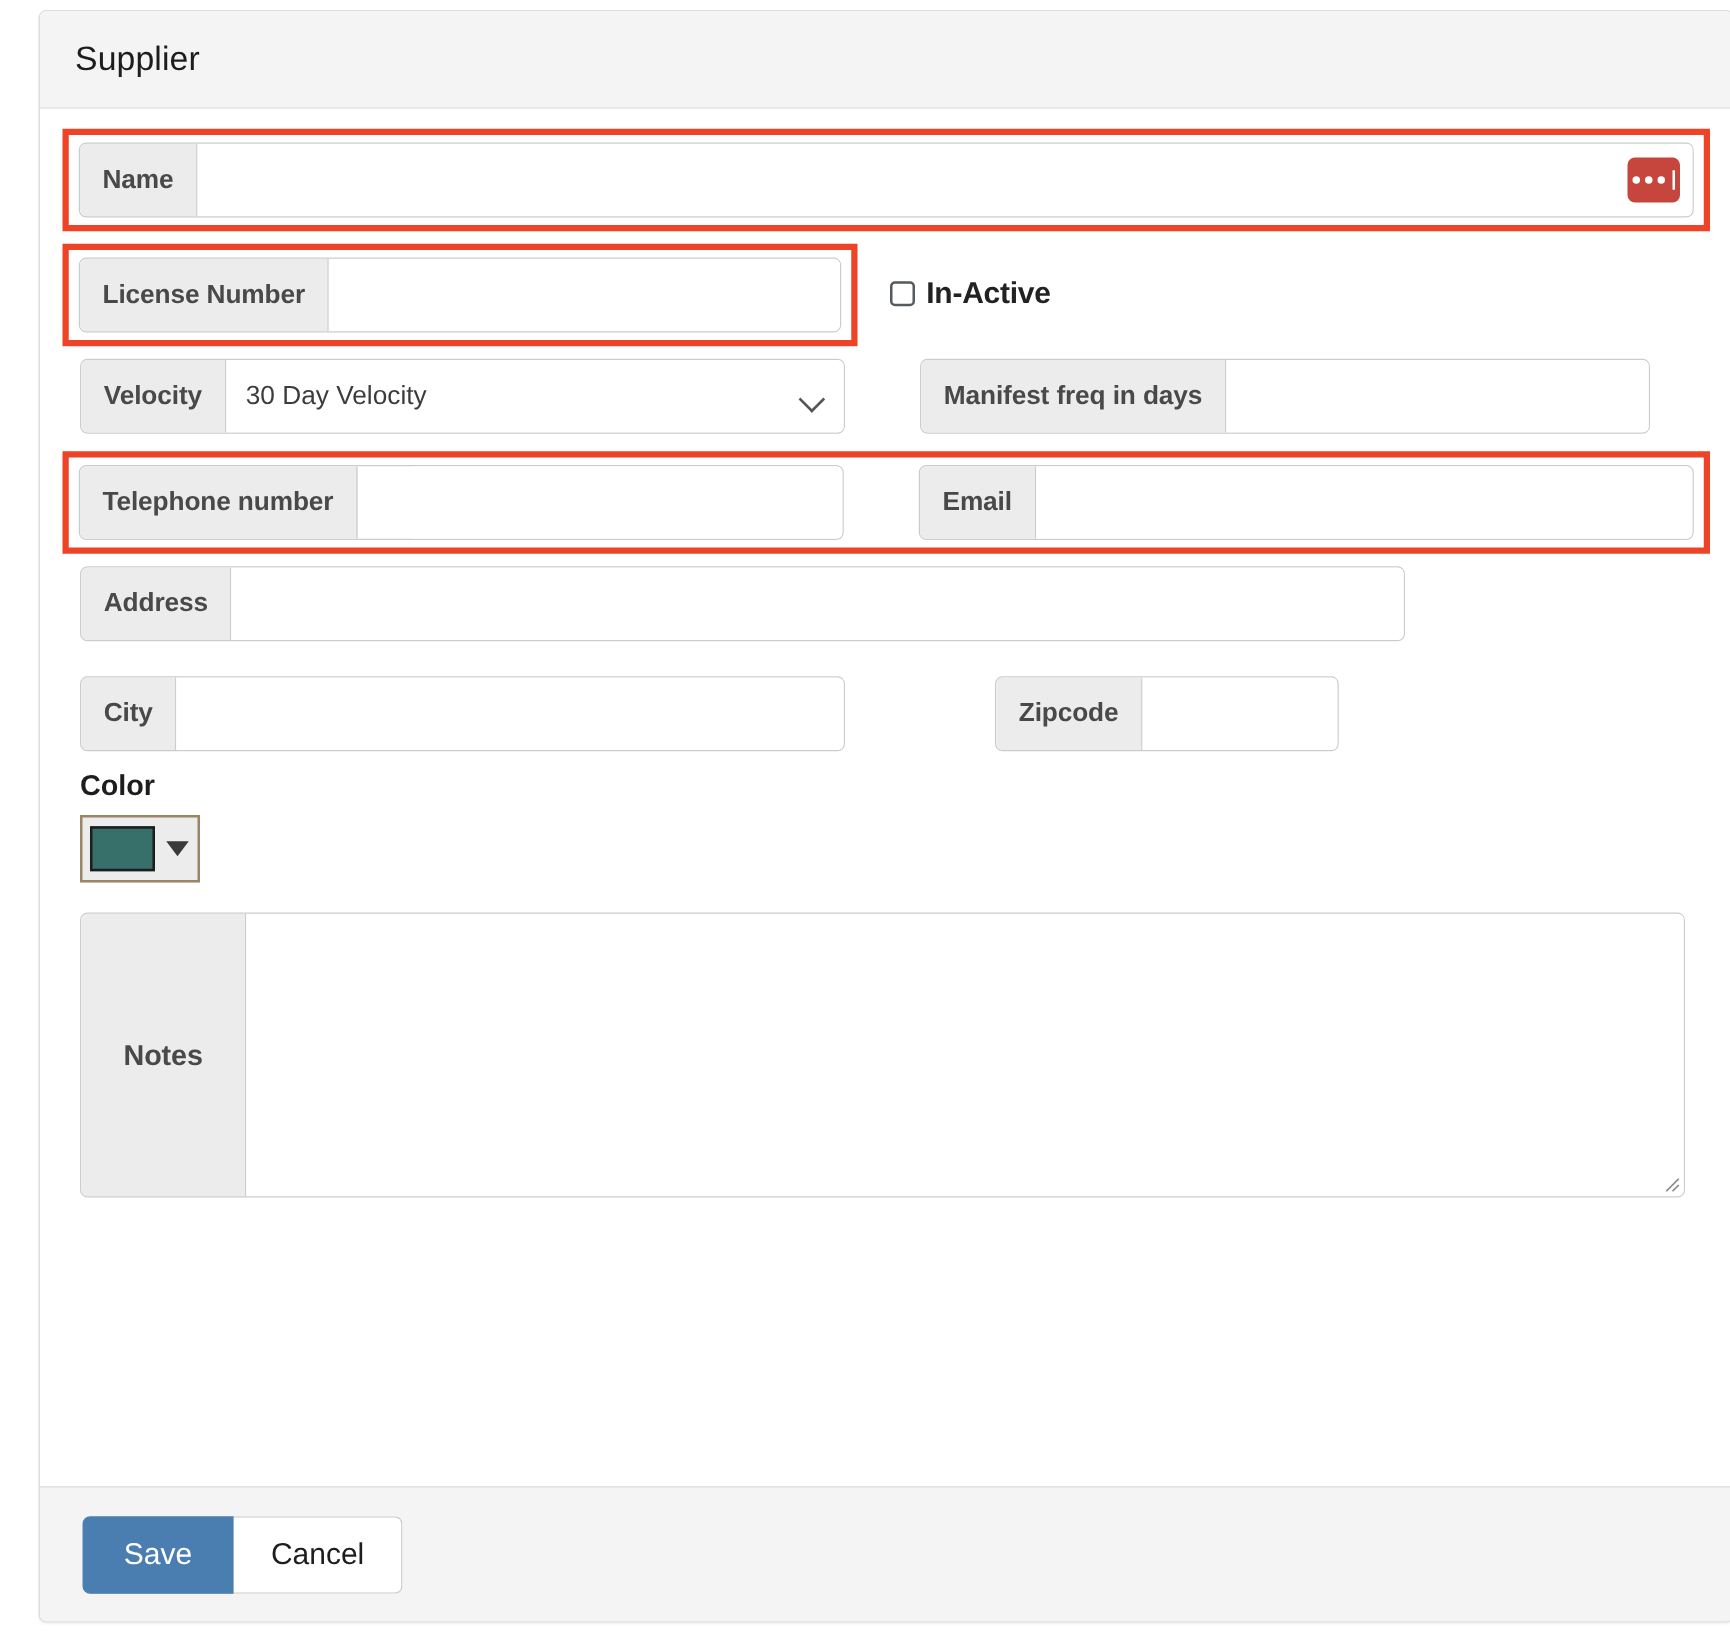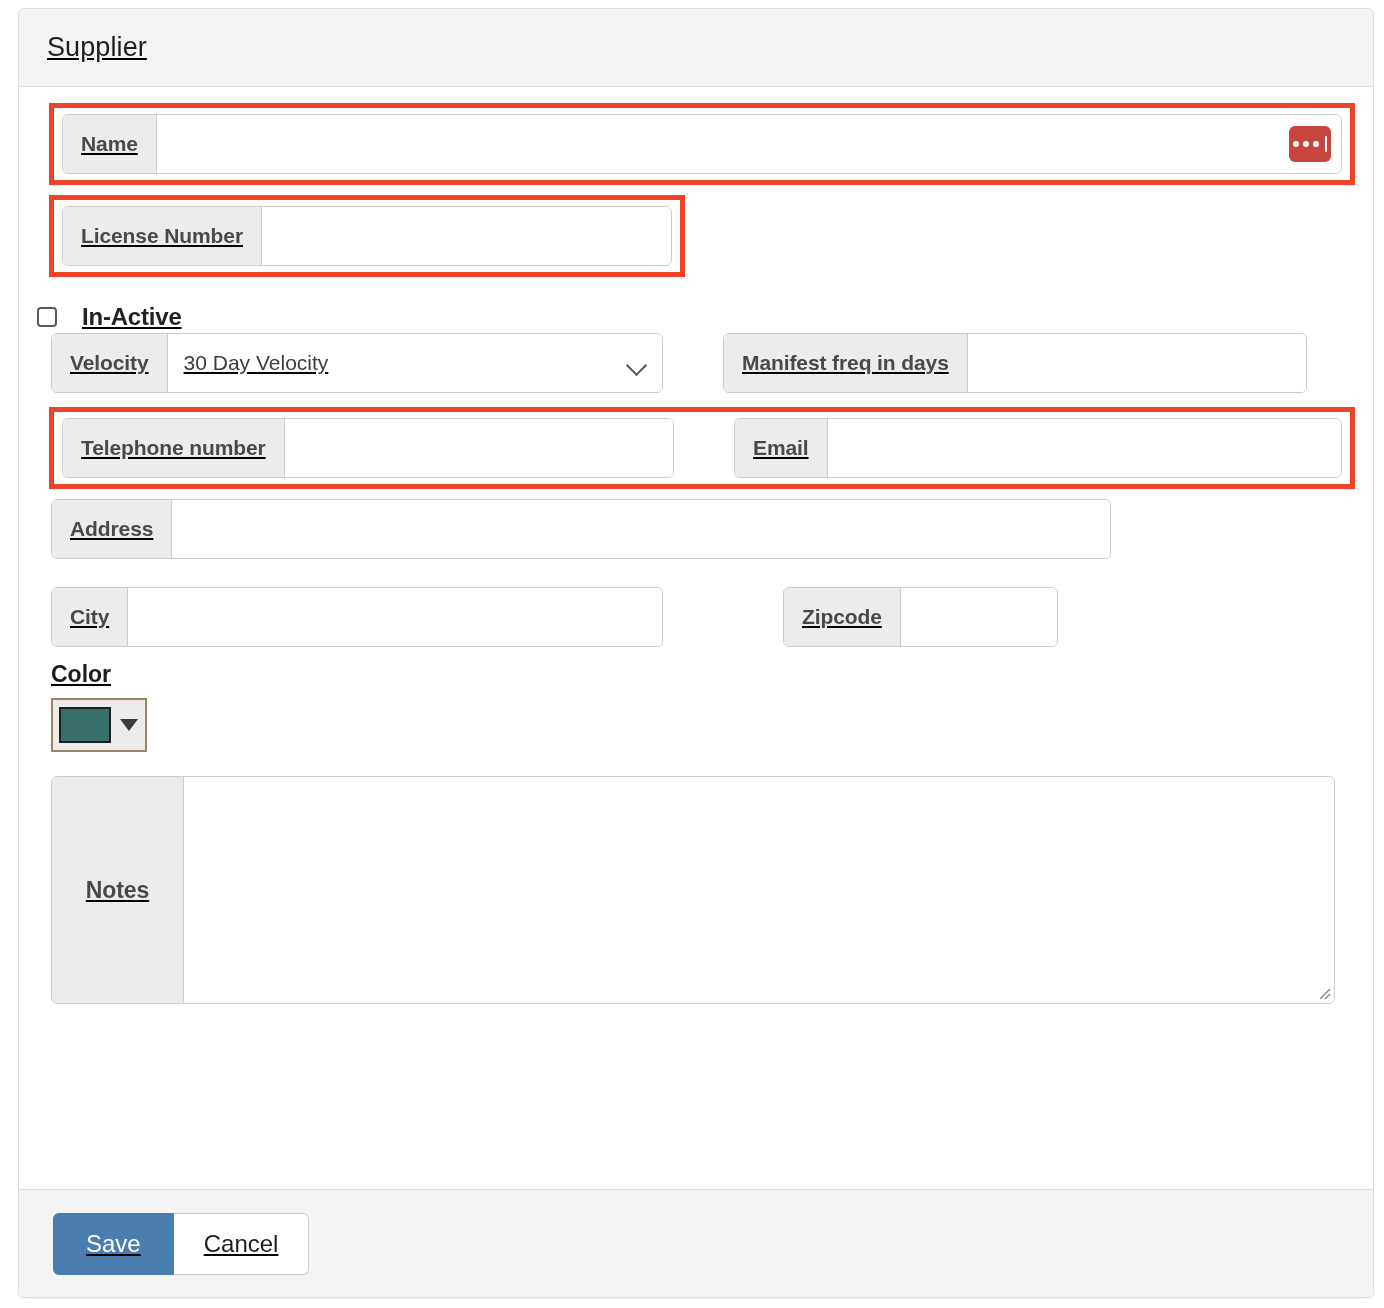--- a/index.html
+++ b/index.html
@@ -7,23 +7,22 @@
     margin: 0; padding: 0;
     width: 1384px; height: 1308px;
     background: #ffffff;
     font-family: "Liberation Sans", sans-serif;
     -webkit-font-smoothing: antialiased;
   }
 
   .page {
     width: 1384px;
     height: 1308px;
-    padding: 8px 14px 10px 18px;
-    background: #ffffff;
-    text-decoration: underline;
+    padding: 8px 14px 10px 31px;
+    background: #ffffff;
   }
 
   .card {
     width: 1356px;
     height: 1290px;
     background: #ffffff;
     border: 1px solid #dddddd;
     border-radius: 6px;
     box-shadow: 0 1px 2px rgba(0,0,0,0.06);
     display: flex;
@@ -63,21 +62,20 @@
     padding: 0 34px;
   }
 
   
   .hl {
     border: 5px solid #ee4326;
     padding: 6px 8px;
     margin-bottom: 10px;
     display: flex;
     align-items: flex-start;
-    margin-left: 12px;
   }
 
   .row {
     display: flex;
     align-items: flex-start;
     margin-bottom: 14px;
     padding: 0 14px;
   }
 
   
@@ -306,29 +304,29 @@
             <div class="ell-btn">
               <i></i>
               <i></i>
               <i></i>
               <span class="bar"></span>
             </div>
           </div>
         </div>
       </div>
 
-      <div style="display:flex; align-items:flex-start;flex-direction:column;">
+      <div style="display:flex; align-items:flex-start;">
         <div class="hl" style="width:636px;">
           <div class="grp" style="width:100%;">
             <div class="addon">License Number</div>
             <input class="fld" type="text" placeholder="" style="">
           </div>
         </div>
         <div class="spacer-sm"></div>
-        <div class="chk-wrap" style="margin-top:14px;gap:16px;">
+        <div class="chk-wrap" style="margin-top:24px;">
           <span class="chk"></span>
           <span>In-Active</span>
         </div>
       </div>
 
       <div class="row">
         <div class="grp" style="width:612px;">
           <div class="addon">Velocity</div>
           <div class="sel">
             <span>30 Day Velocity</span>

